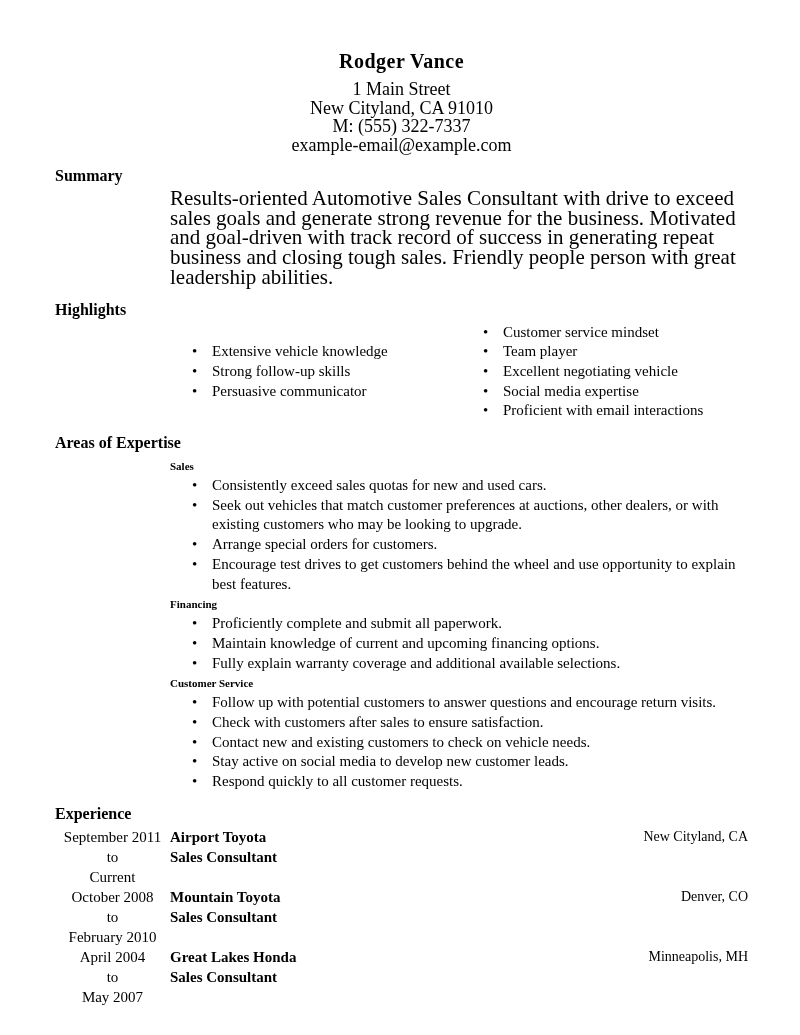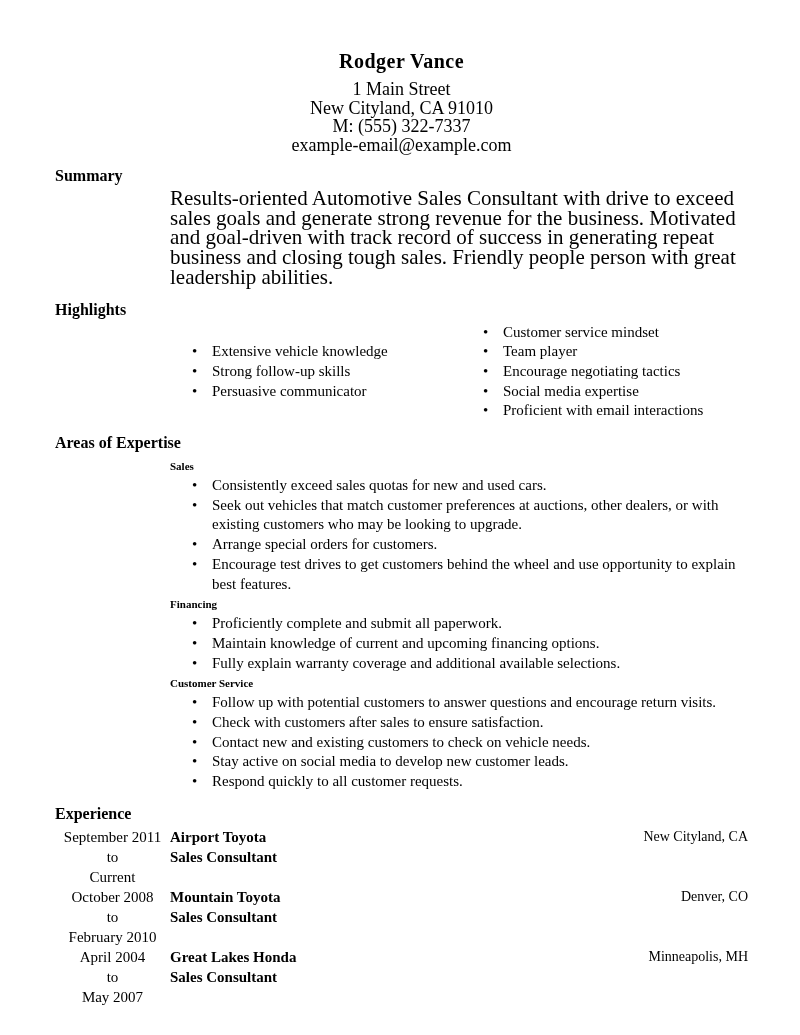--- a/index.html
+++ b/index.html
@@ -64,21 +64,21 @@
     <h2 class="section-heading">Highlights</h2>
     <div class="highlights-cols">
       <ul class="bullets col-left">
         <li>Extensive vehicle knowledge</li>
         <li>Strong follow-up skills</li>
         <li>Persuasive communicator</li>
       </ul>
       <ul class="bullets col-right">
         <li>Customer service mindset</li>
         <li>Team player</li>
-        <li>Encourage negotiating tactics</li>
+        <li>Excellent negotiating vehicle</li>
         <li>Social media expertise</li>
         <li>Proficient with email interactions</li>
       </ul>
     </div>
   </section>
 
   <section>
     <h2 class="section-heading">Areas of Expertise</h2>
 
     <h3 class="expertise-group-title">Sales</h3>

